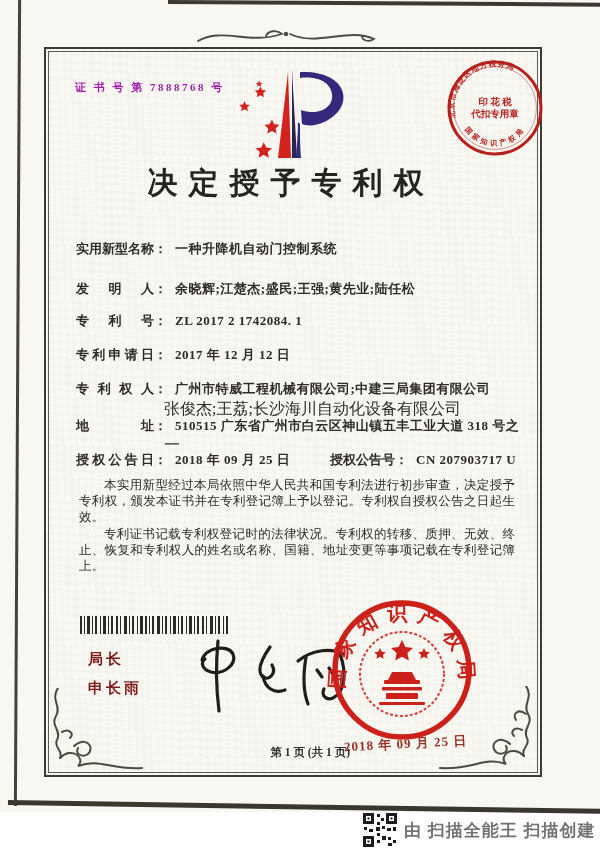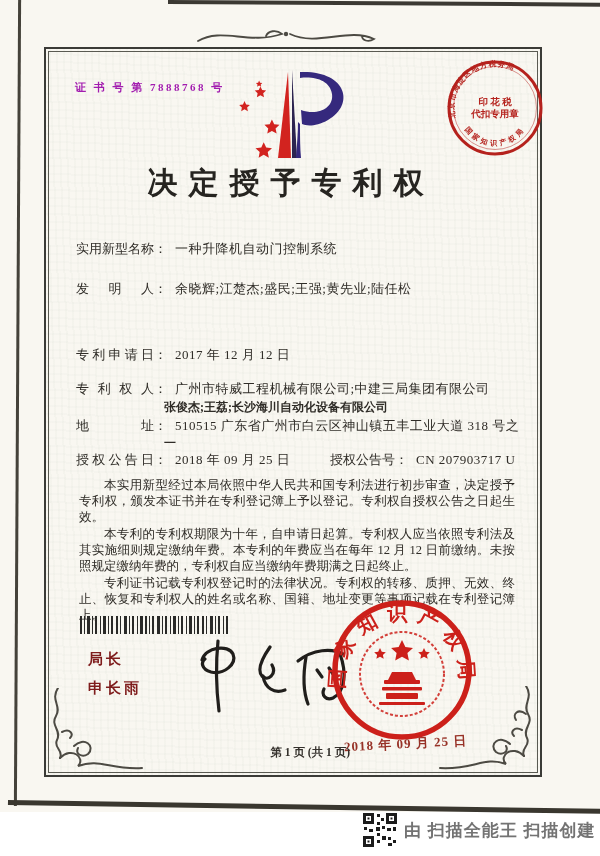--- a/index.html
+++ b/index.html
@@ -13,25 +13,25 @@
   .edge-bottom{left:8px;top:800px;width:600px;height:5px;transform:rotate(.85deg);transform-origin:left top;background:#3a372f;}
   
   .frame{position:absolute;left:44px;top:47px;width:494px;height:726px;border:2px solid #3b3b37;
          background:
            repeating-linear-gradient(88deg, rgba(140,165,135,.045) 0 2px, rgba(0,0,0,0) 2px 7px),
            repeating-linear-gradient(2deg, rgba(140,160,150,.035) 0 2px, rgba(0,0,0,0) 2px 8px);}
   .frame::before{content:"";position:absolute;inset:2px;border:1px solid #5a5a52;pointer-events:none;}
   .abs{position:absolute;}
   .cert-no{left:75px;top:80px;font-size:11px;font-weight:600;letter-spacing:2.5px;color:#a21caf;}
   .title{left:44px;top:163px;width:494px;text-align:center;font-size:30px;font-weight:700;letter-spacing:11px;color:#262420;}
-  .row{font-size:13px;font-weight:400;color:#2f2c27;white-space:nowrap;}
+  .row{font-size:13px;font-weight:700;color:#2f2c27;white-space:nowrap;}
   .row .lbl{display:inline-block;width:78px;text-align:justify;text-align-last:justify;vertical-align:top;}
   .row .colon{display:inline-block;margin-right:8px;}
   .row .val{letter-spacing:.5px;}
-  .val2{position:absolute;font-size:12px;font-weight:700;color:#2f2c27;white-space:nowrap;}
+  .val2{position:absolute;font-size:16px;font-weight:400;color:#2f2c27;white-space:nowrap;}
   .paras{left:75px;top:477px;width:440px;color:#2e2b26;}
   .paras p{margin:0 0 1px 4px;font-size:12.5px;line-height:16px;text-indent:2em;text-align:justify;font-weight:500;}
   .director{font-size:15px;font-weight:700;color:#7f1d1d;letter-spacing:3px;}
   .footer{left:150px;top:745px;width:200px;text-align:right;font-size:11.5px;font-weight:600;color:#34312c;}
   .seal-date{left:344px;top:735px;font-size:13px;font-weight:700;color:#973227;transform:rotate(-3deg);letter-spacing:1px;}
   .credit{left:404px;top:819px;font-family:"Liberation Sans","DejaVu Sans",sans-serif;font-size:17px;font-weight:700;color:#737373;letter-spacing:1px;}
   svg{display:block;}
 </style>
 </head>
 <body>
@@ -87,41 +87,43 @@
   </svg>
 
   <div class="abs title">决定授予专利权</div>
 
   <div class="abs row" style="left:76px;top:240px">
     <span class="lbl">实用新型名称</span><span class="colon">：</span><span class="val">一种升降机自动门控制系统</span>
   </div>
   <div class="abs row" style="left:76px;top:280px">
     <span class="lbl">发明人</span><span class="colon">：</span><span class="val">余晓辉;江楚杰;盛民;王强;黄先业;陆任松</span>
   </div>
+  <div class="abs row" style="left:76px;top:312px">
+    <span class="lbl">专利号</span><span class="colon">：</span><span class="val">ZL 2017 2 1742084. 1</span>
+  </div>
   <div class="abs row" style="left:76px;top:346px">
     <span class="lbl">专利申请日</span><span class="colon">：</span><span class="val">2017 年 12 月 12 日</span>
   </div>
   <div class="abs row" style="left:76px;top:380px">
     <span class="lbl">专利权人</span><span class="colon">：</span><span class="val">广州市特威工程机械有限公司;中建三局集团有限公司</span>
   </div>
   <div class="abs val2" style="left:164px;top:399px">张俊杰;王荔;长沙海川自动化设备有限公司</div>
   <div class="abs row" style="left:76px;top:417px">
     <span class="lbl">地址</span><span class="colon">：</span><span class="val">510515 广东省广州市白云区神山镇五丰工业大道 318 号之</span>
   </div>
   <div class="abs val2" style="left:164px;top:435px">一</div>
   <div class="abs row" style="left:76px;top:451px">
     <span class="lbl">授权公告日</span><span class="colon">：</span><span class="val">2018 年 09 月 25 日</span>
   </div>
   <div class="abs row" style="left:330px;top:451px">
     <span>授权公告号</span><span class="colon">：</span><span class="val">CN 207903717 U</span>
   </div>
 
   <div class="abs paras">
     <p>本实用新型经过本局依照中华人民共和国专利法进行初步审查，决定授予专利权，颁发本证书并在专利登记簿上予以登记。专利权自授权公告之日起生效。</p>
-    <p>本专利的专利权期限为十年，自申请日起算。专利权人应当依照专利法及其实施细则规定缴纳年费。本专利的年费应当在每年 12 月 12 日前缴纳。未按照规定缴纳年费的，专利权自应当缴纳年费期满之日起终止。</p>
     <p>专利证书记载专利权登记时的法律状况。专利权的转移、质押、无效、终止、恢复和专利权人的姓名或名称、国籍、地址变更等事项记载在专利登记簿上。</p>
   </div>
 
   <svg class="abs" style="left:80px;top:616px" width="150" height="18" viewBox="0 0 150 18">
     <g fill="#2a2a28">
       <rect x="0" y="0" width="2" height="18"></rect>
         <rect x="4" y="0" width="1" height="18"></rect>
         <rect x="7" y="0" width="3" height="18"></rect>
       <rect x="12" y="0" width="1" height="18"></rect>
         <rect x="15" y="0" width="2" height="18"></rect>

